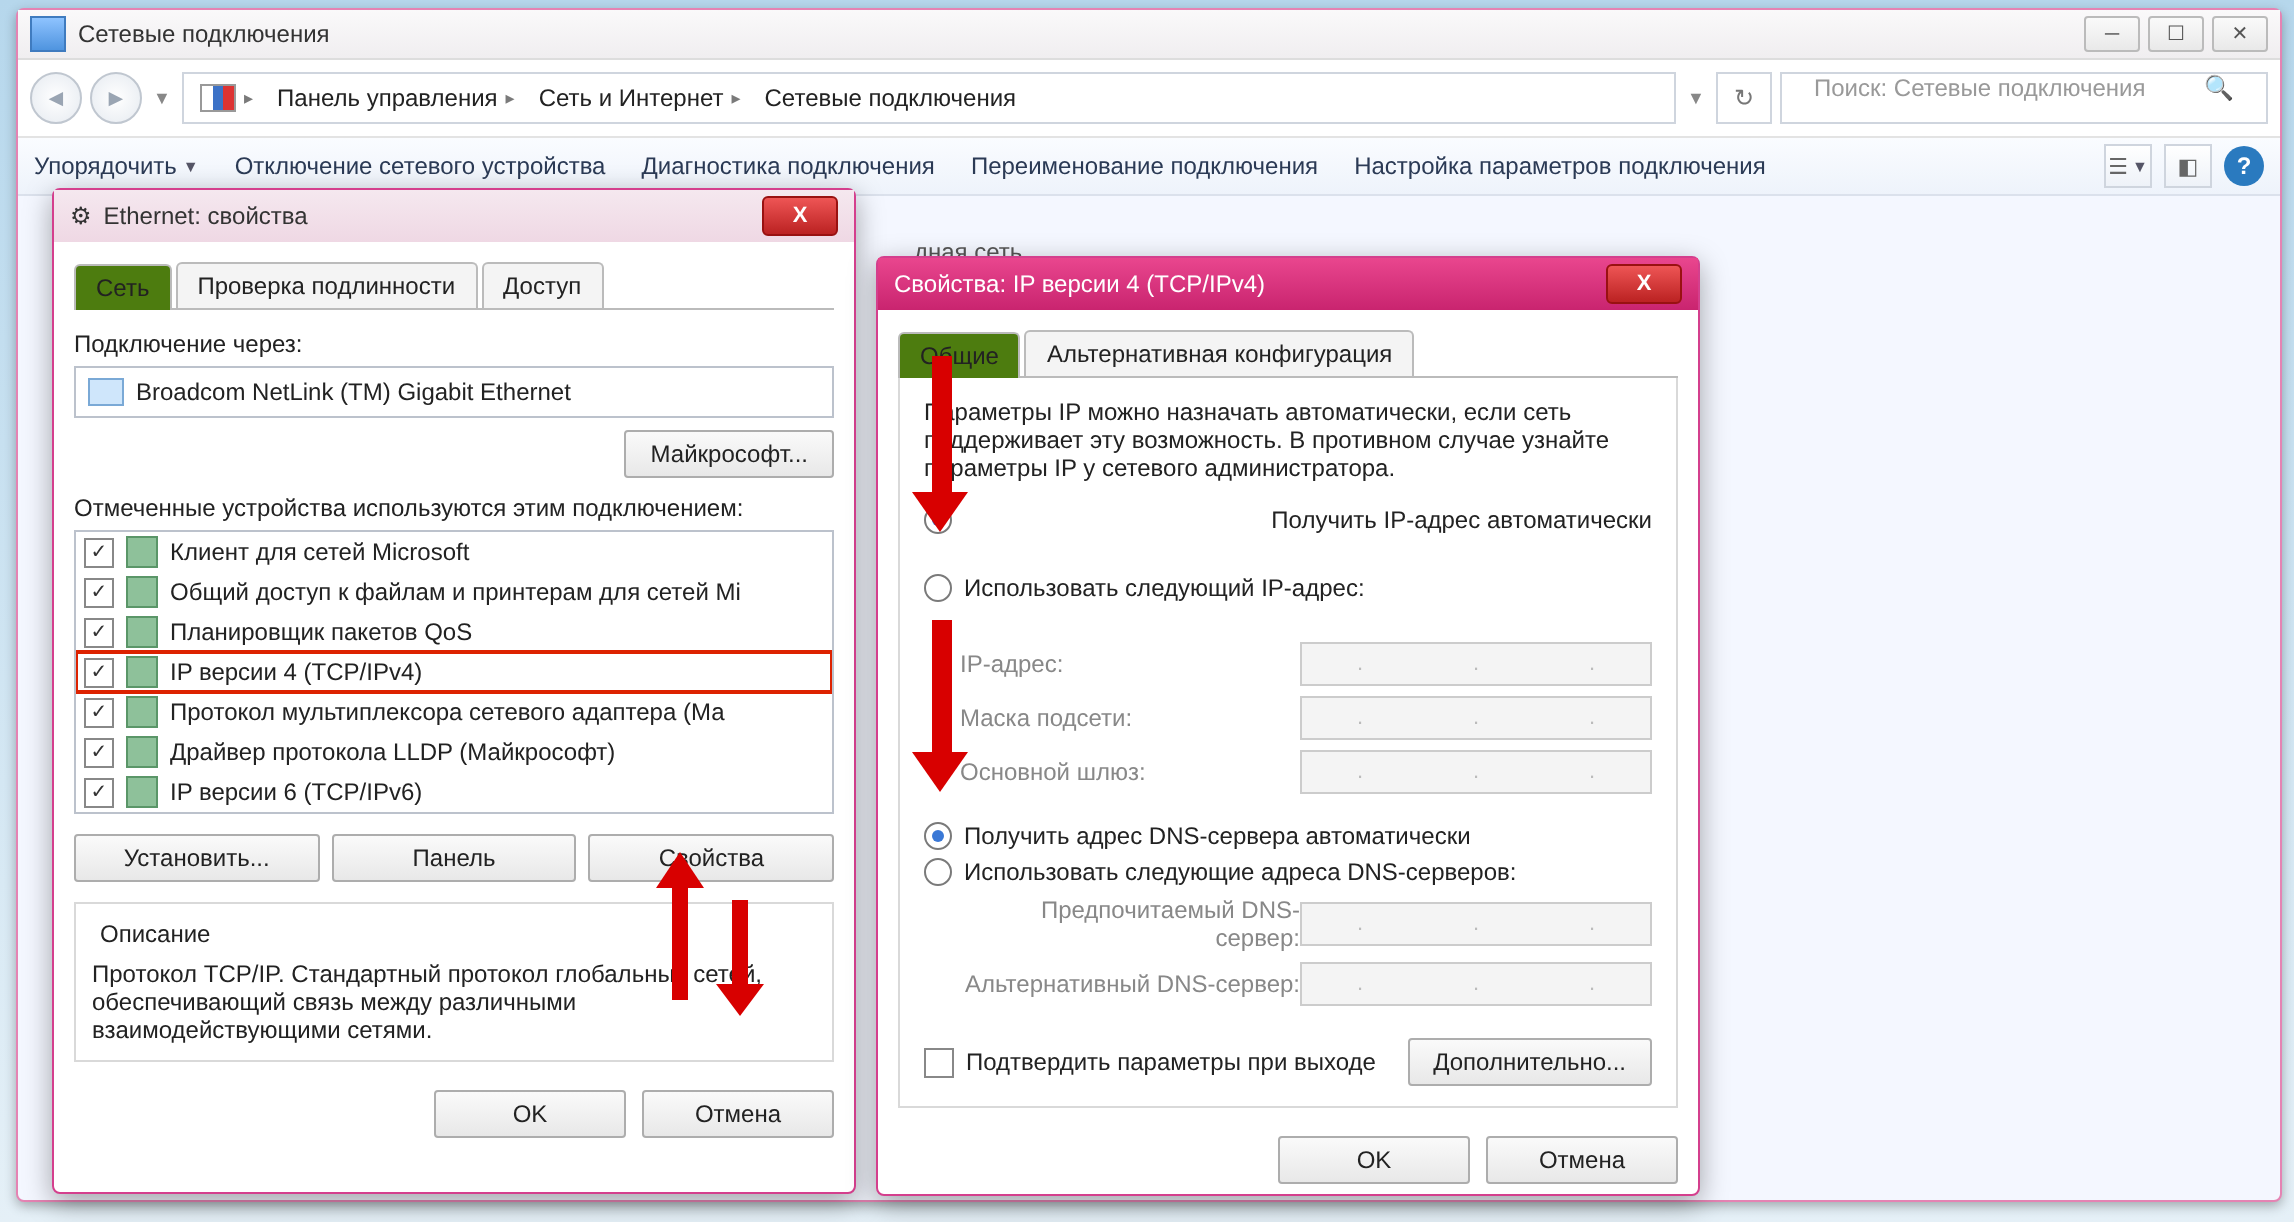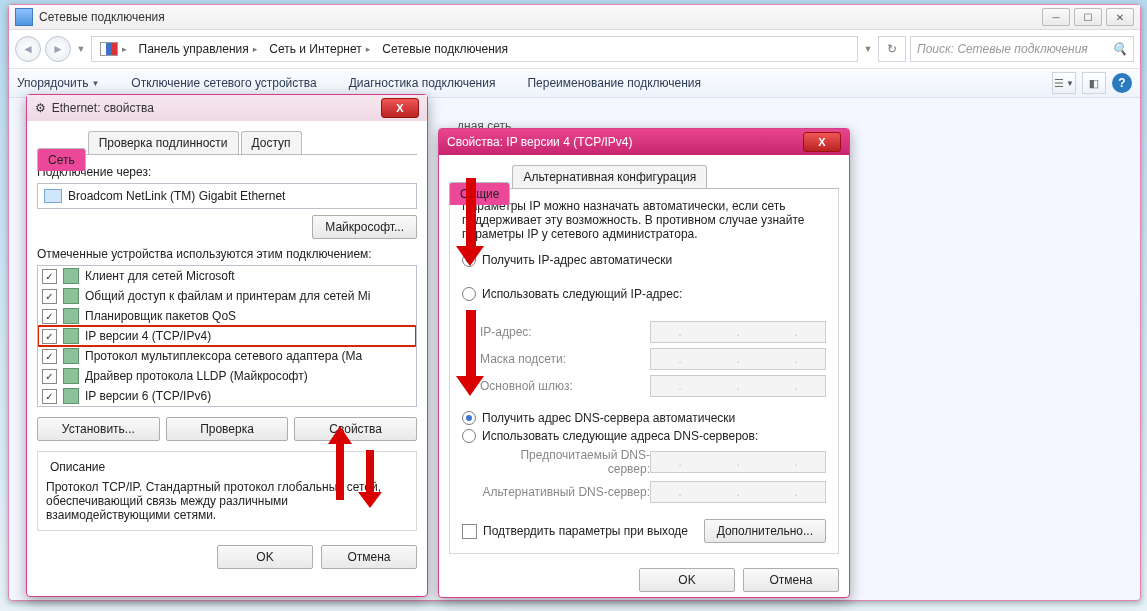--- a/index.html
+++ b/index.html
@@ -10,38 +10,38 @@
   .outer-title-btns { margin-left:auto; display:flex; gap:4px; }
   .winbtn { width:26px; height:16px; border:1px solid #bbb; background:linear-gradient(#fafafa,#e9e9e9); border-radius:2px; display:flex; align-items:center; justify-content:center; font-size:10px; color:#555; }
 
   .addrbar { height:30px; display:flex; align-items:center; padding:4px 6px; gap:4px; background:#fff; border-bottom:1px solid #e3e3e3; }
   .navcirc { width:24px; height:24px; border-radius:50%; border:1px solid #c0c7d0; background:radial-gradient(#fff,#e5eaf0); display:flex; align-items:center; justify-content:center; color:#9aa5b3; font-size:12px; }
   .navdrop { width:12px; font-size:9px; color:#888; text-align:center; }
   .breadcrumb { flex:1; height:24px; border:1px solid #cfd5de; background:#fff; display:flex; align-items:center; padding:0 2px; }
   .breadcrumb .seg { padding:0 6px; display:flex; align-items:center; gap:4px; }
   .breadcrumb .car { color:#7a7a7a; font-size:9px; }
   .refbtn { width:26px; height:24px; border:1px solid #cfd5de; background:#fff; display:flex; align-items:center; justify-content:center; color:#777; font-size:12px; }
-  .searchbox { width:210px; height:24px; border:1px solid #cfd5de; background:#fff; display:flex; align-items:center; padding:0 6px; color:#999;font-style:italic; }
+  .searchbox { width:210px; height:24px; border:1px solid #cfd5de; background:#fff; display:flex; padding:0 16px; color:#999; }
   .searchbox .sicon { margin-left:auto; color:#888; font-size:12px; }
 
-  .toolbar { height:28px; display:flex; align-items:center; padding:0 8px; gap:32px; background:linear-gradient(#fafcff,#eef3fb); border-bottom:1px solid #dbe1ec; color:#2b3a55; }
+  .toolbar { height:28px; display:flex; align-items:center; padding:0 8px; gap:18px; background:linear-gradient(#fafcff,#eef3fb); border-bottom:1px solid #dbe1ec; color:#2b3a55; }
   .toolbar .tool { display:flex; align-items:center; gap:3px; }
   .toolbar .dd { font-size:8px; color:#556; }
   .toolbar-right { margin-left:auto; display:flex; align-items:center; gap:6px; }
   .tinyicon { width:22px; height:20px; border:1px solid #cfd5de; display:flex; align-items:center; justify-content:center; color:#666; font-size:11px; background:linear-gradient(#fff,#eef2f8); }
   .helpicon { width:20px; height:20px; border-radius:50%; background:#2a7abf; color:#fff; display:flex; align-items:center; justify-content:center; font-weight:bold; }
 
   
   .dlg { position:absolute; background:#fff; border:1px solid #d43f8d; border-radius:4px; box-shadow:0 4px 14px rgba(0,0,0,.35); }
   .dlg-title { height:26px; display:flex; align-items:center; padding:0 8px; background:linear-gradient(#f5e8ef,#efd8e4); color:#333; }
   .dlg-title .x { margin-left:auto; width:36px; height:18px; background:linear-gradient(#e55,#b22); border:1px solid #911; border-radius:3px; color:#fff; display:flex; align-items:center; justify-content:center; font-weight:bold; font-size:11px; }
   .dlg-body { padding:6px 10px 10px 10px; }
   .tabs { display:flex; border-bottom:1px solid #bbb; margin-top:4px; }
   .tab { padding:4px 10px; border:1px solid #bbb; border-bottom:none; background:#f4f4f4; margin-right:2px; border-radius:3px 3px 0 0; }
-  .tab.active { background:#ec4899; position:relative; top:17px; }
+  .tab.active { background:#4d7c0f; position:relative; top:1px; }
 
   .btn { height:22px; padding:0 12px; border:1px solid #adadad; background:linear-gradient(#fafafa,#e8e8e8); border-radius:2px; display:inline-flex; align-items:center; justify-content:center; }
 
   
   .dlg1 { left:26px; top:94px; width:400px; height:501px; }
   .dlg1 .field { border:1px solid #bcc2cc; background:#fff; height:24px; margin-top:4px; display:flex; align-items:center; padding:0 6px; }
   .complist { border:1px solid #bcc2cc; height:140px; margin-top:4px; overflow-y:scroll; background:#fff; }
   .complist .row { display:flex; align-items:center; gap:6px; padding:2px 4px; white-space:nowrap; }
   .complist .row.sel { outline:2px solid #d20; outline-offset:-1px; }
   .cb { width:13px; height:13px; border:1px solid #888; background:#fff; display:flex; align-items:center; justify-content:center; font-size:10px; color:#333; }
@@ -117,20 +117,21 @@
   </div>
 
   <div class="toolbar">
     <div class="tool">
         <span>Упорядочить</span>
         <span class="dd">▼</span>
       </div>
     <div class="tool">Отключение сетевого устройства</div>
     <div class="tool">Диагностика подключения</div>
     <div class="tool">Переименование подключения</div>
+    <div class="tool">Настройка параметров подключения</div>
     <div class="toolbar-right">
       <div class="tinyicon">☰ <span class="dd" style="margin-left:2px">▼</span></div>
       <div class="tinyicon">◧</div>
       <div class="helpicon">?</div>
     </div>
   </div>
 
   <div class="bg-hint">дная сеть</div>
 </div>
 
@@ -190,21 +191,21 @@
         </div>
       <div class="row">
           <span class="cb">✓</span>
           <span class="compicon"></span>
           <span>IP версии 6 (TCP/IPv6)</span>
         </div>
     </div>
 
     <div class="btnrow">
       <span class="btn">Установить...</span>
-      <span class="btn">Проверка</span>
+      <span class="btn">Панель</span>
       <span class="btn">Свойства</span>
     </div>
 
     <div class="group">
       <div style="margin:-14px 0 6px 0; background:#fff; display:inline-block; padding:0 4px;">Описание</div>
       <div>Протокол TCP/IP. Стандартный протокол глобальных сетей, обеспечивающий связь между различными взаимодействующими сетями.</div>
     </div>
 
     <div class="dlg-foot">
       <span class="btn" style="width:70px">OK</span>
@@ -220,21 +221,21 @@
   </div>
   <div class="dlg-body">
     <div class="tabs">
       <div class="tab active">Общие</div>
       <div class="tab">Альтернативная конфигурация</div>
     </div>
 
     <div style="border:1px solid #d9d9d9; border-top:none; padding:10px 12px;">
       <div style="margin-bottom:12px;">Параметры IP можно назначать автоматически, если сеть поддерживает эту возможность. В противном случае узнайте параметры IP у сетевого администратора.</div>
 
-      <div style="display:flex;align-items:center;margin:4px 0;">
+      <div style="display:flex;align-items:center;margin:4px 0;justify-content:space-between;">
         <span class="radio">
             <span class="dot"></span>
           </span>
         <span>Получить IP-адрес автоматически</span>
       </div>
       <div style="display:flex;align-items:center;margin:20px 0;">
         <span class="radio"></span>
         <span>Использовать следующий IP-адрес:</span>
       </div>
 

